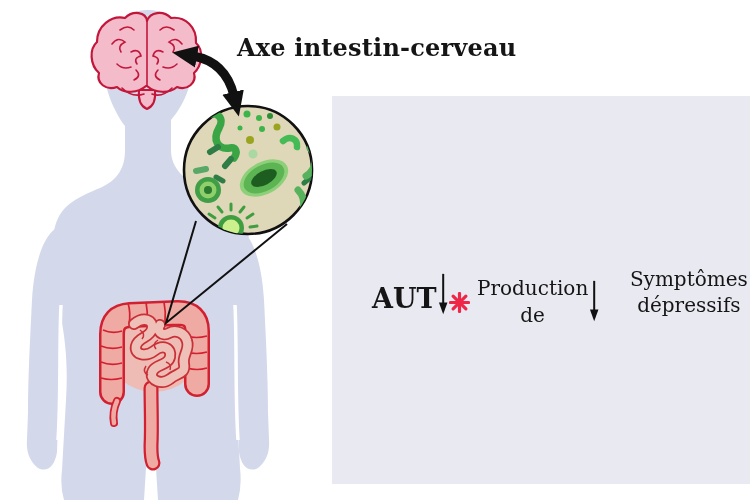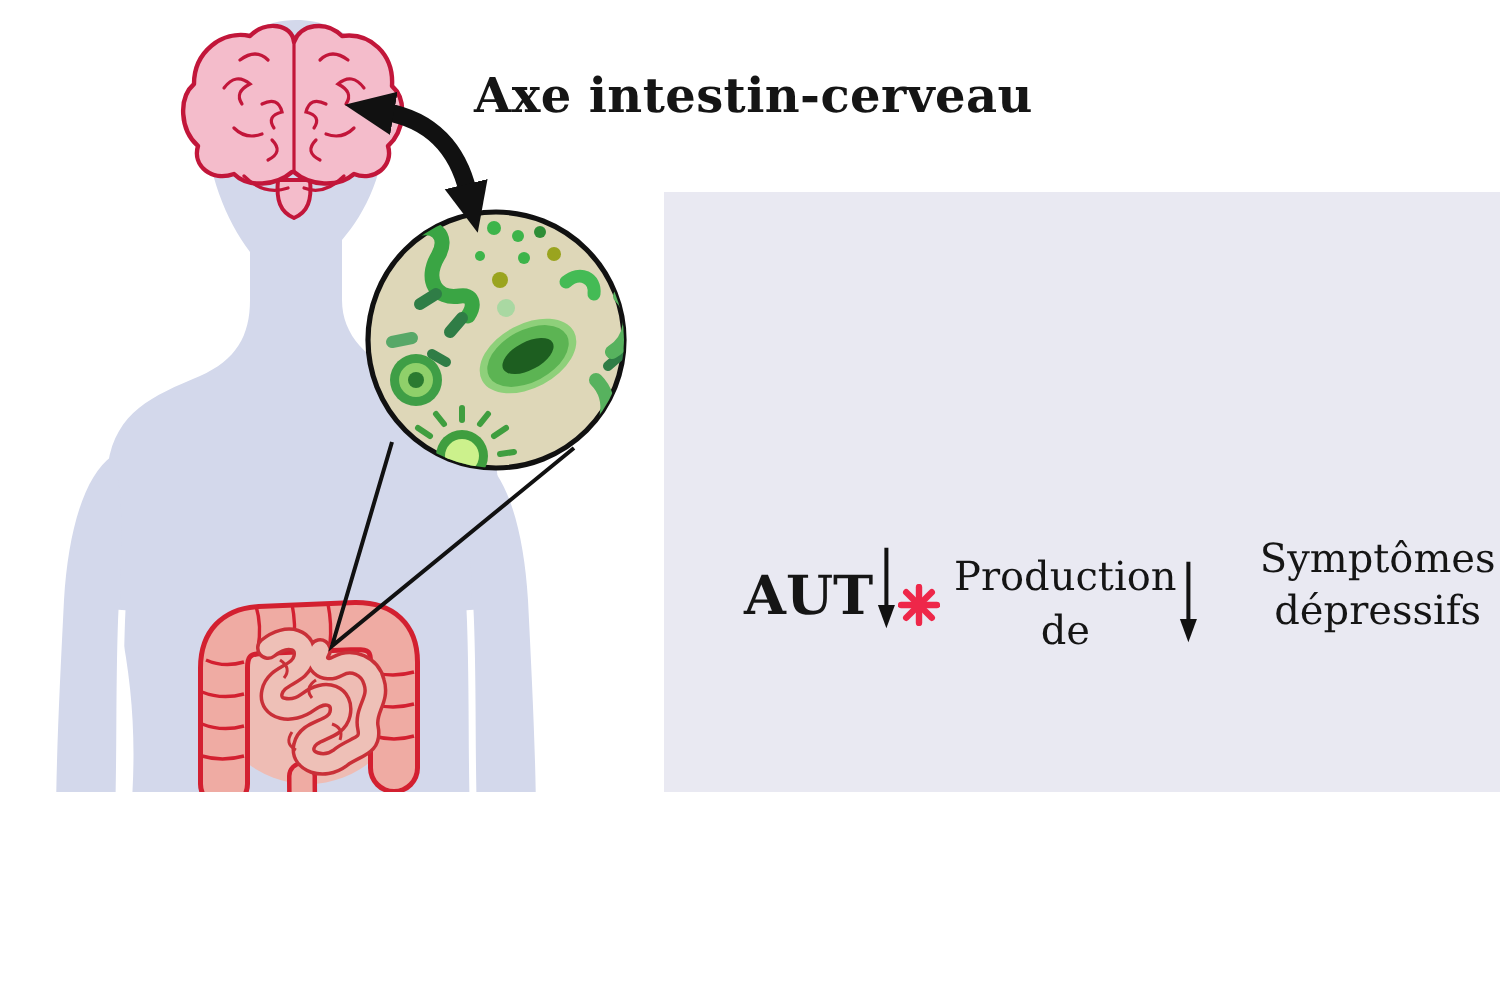--- a/index.html
+++ b/index.html
@@ -1,17 +1,17 @@
 <!DOCTYPE html>
 <html><head>
 <meta charset="utf-8">
 <style>
   html,body{margin:0;padding:0;background:#ffffff;}
   .stage{
-    position:relative;width:750px;height:396px;background:#ffffff;overflow:hidden;
+    position:relative;width:750px;height:500px;background:#ffffff;overflow:hidden;
     font-family:"DejaVu Serif", serif;color:#151515;
   }
   .figure-svg{position:absolute;left:0;top:0;}
   .diagram-title{
     position:absolute;left:237px;top:33px;
     font-size:24px;font-weight:bold;letter-spacing:.2px;white-space:nowrap;
   }
   .panel{
     position:absolute;left:332px;top:96px;width:405px;height:388px;
     background:#e9e9f2;display:flex;flex-direction:row;align-items:center;

